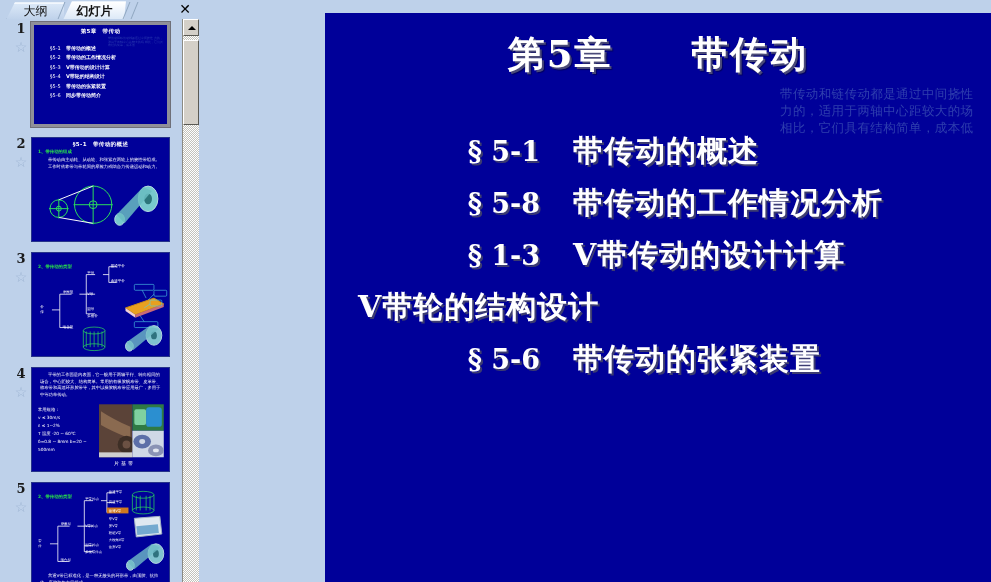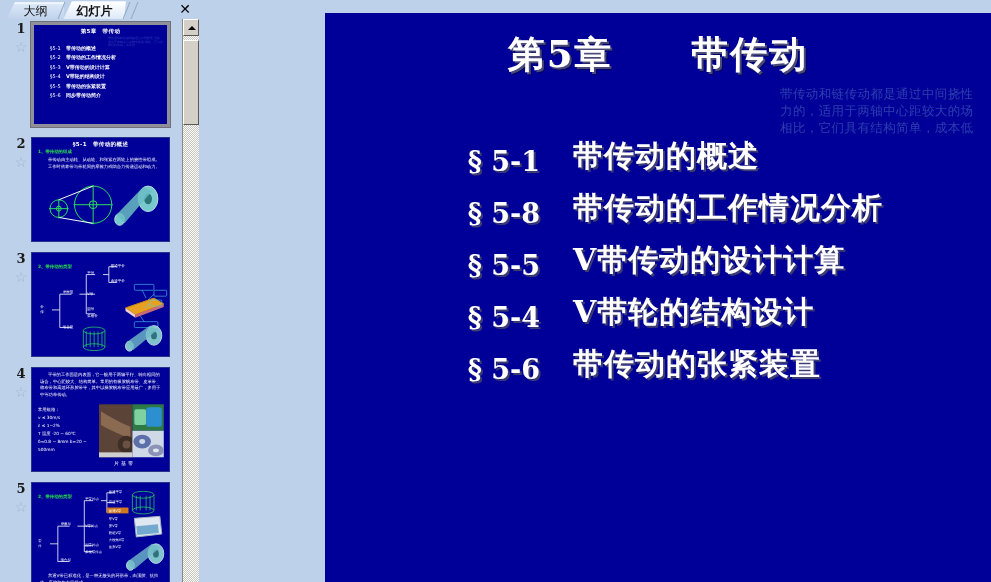--- a/index.html
+++ b/index.html
@@ -116,21 +116,21 @@
     font-family:"DejaVu Serif","Liberation Serif",serif;
     text-shadow:2px 2px 0 #4a4a78, 3px 3px 1px rgba(0,0,0,.35);
   }
   #ghost-text{
     position:absolute;right:-4px;top:72px;width:215px;
     color:#2f3fae;font-size:12.5px;line-height:17px;
     letter-spacing:.4px;white-space:nowrap;overflow:hidden;
   }
   #toc{position:absolute;left:0;right:0;top:112px;}
   .toc-row{
-    display:flex;align-items:flex-end;
+    display:flex;align-items:center;
     height:52px;color:#ffffff;
     font-family:"DejaVu Serif","Liberation Serif",serif;
     text-shadow:2px 2px 0 #3c3c70;
   }
   .toc-num{width:215px;text-align:right;padding-right:0;font-size:27px;font-weight:bold;}
   .toc-txt{margin-left:33px;font-size:30px;font-weight:bold;letter-spacing:1px;}
 </style>
 </head>
 <body>
 
@@ -355,25 +355,24 @@
     <div id="toc">
       <div class="toc-row">
         <span class="toc-num">§ 5-1</span>
         <span class="toc-txt">带传动的概述</span>
       </div>
       <div class="toc-row">
         <span class="toc-num">§ 5-8</span>
         <span class="toc-txt">带传动的工作情况分析</span>
       </div>
       <div class="toc-row">
-        <span class="toc-num">§ 5-5</span>
+        <span class="toc-num">§ 1-3</span>
         <span class="toc-txt">V带传动的设计计算</span>
       </div>
       <div class="toc-row">
-        <span class="toc-num">§ 5-4</span>
         <span class="toc-txt">V带轮的结构设计</span>
       </div>
       <div class="toc-row">
         <span class="toc-num">§ 5-6</span>
         <span class="toc-txt">带传动的张紧装置</span>
       </div>
     </div>
 
   </div>
 </div>

